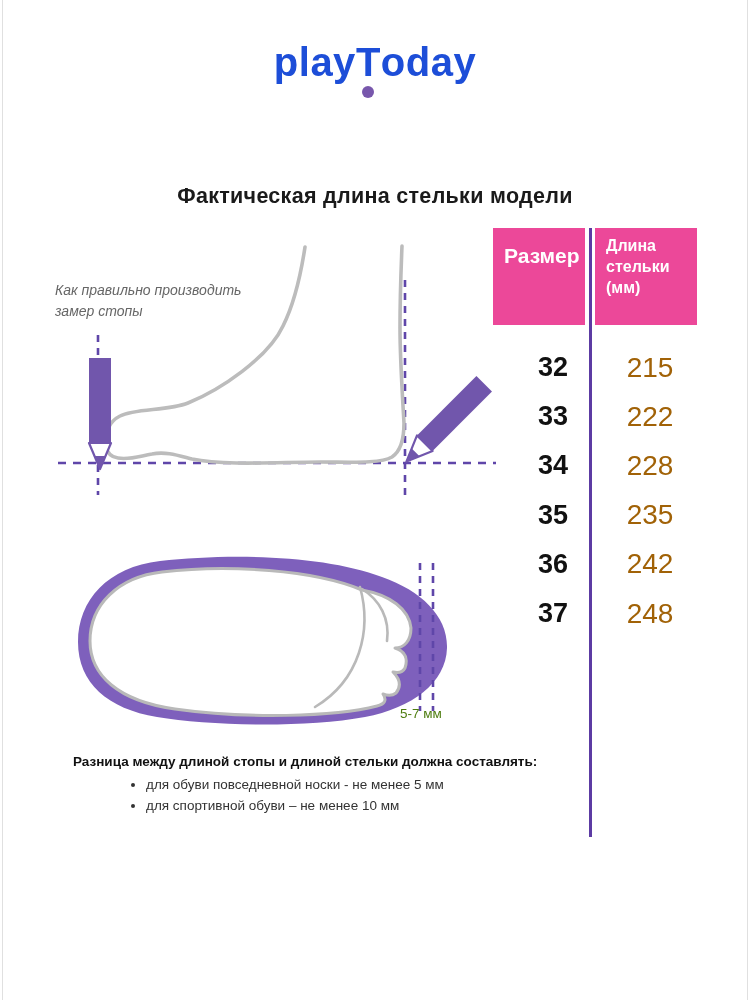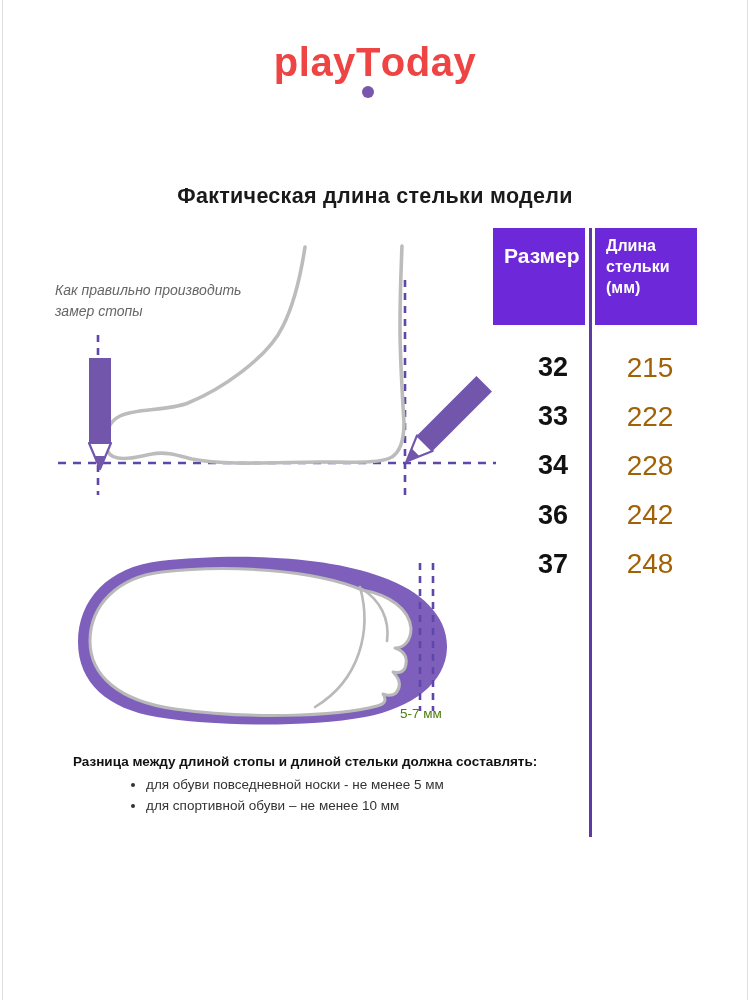--- a/index.html
+++ b/index.html
@@ -8,21 +8,21 @@
     background:#fff; overflow:hidden;
     font-family:"Liberation Sans", sans-serif;
   }
   .edge{position:absolute;top:0;bottom:0;width:1px;background:#e0e0e0;}
   .edge.left{left:2px;} .edge.right{right:2px;}
 
   
   .logo{
     position:absolute; top:42px; left:0; width:750px;
     display:flex; justify-content:center; align-items:flex-end;
-    font-weight:bold; font-size:40px; letter-spacing:0.5px; color:#ef4444;
+    font-weight:bold; font-size:40px; letter-spacing:0.5px; color:#1d4ed8;
     line-height:1;
   }
   .logo .t-wrap{position:relative; display:inline-block;}
   .logo-dot{
     position:absolute; left:50%; margin-left:-6px; top:44px;
     width:12px; height:12px; border-radius:50%; background:#7857AC;
   }
 
   
   .title{
@@ -40,21 +40,21 @@
   .svg-abs{position:absolute;}
 
   
   .gap-label{
     position:absolute; left:400px; top:706px; width:80px;
     font-size:13.5px; color:#4d7c0f;
   }
 
   
   .th{
-    position:absolute; background:#6d28d9; color:#fff; font-weight:bold;
+    position:absolute; background:#ec4899; color:#fff; font-weight:bold;
     box-sizing:border-box;
   }
   .th-size{left:493px; top:228px; width:92px; height:97px;
     font-size:21px; padding:16px 0 0 11px;}
   .th-len{left:595px; top:228px; width:102px; height:97px;
     font-size:16px; line-height:1.32; padding:7px 8px 0 11px;}
   .v-line{
     position:absolute; left:589px; top:228px; width:3px; height:609px;
     background:#5C3BA3;
   }
@@ -163,20 +163,24 @@
     </div>
     <div class="t-row">
       <div class="t-size">33</div>
       <div class="t-len">222</div>
     </div>
     <div class="t-row">
       <div class="t-size">34</div>
       <div class="t-len">228</div>
     </div>
     <div class="t-row">
+      <div class="t-size">35</div>
+      <div class="t-len">235</div>
+    </div>
+    <div class="t-row">
       <div class="t-size">36</div>
       <div class="t-len">242</div>
     </div>
     <div class="t-row">
       <div class="t-size">37</div>
       <div class="t-len">248</div>
     </div>
   </div>
 
   <div class="note">

